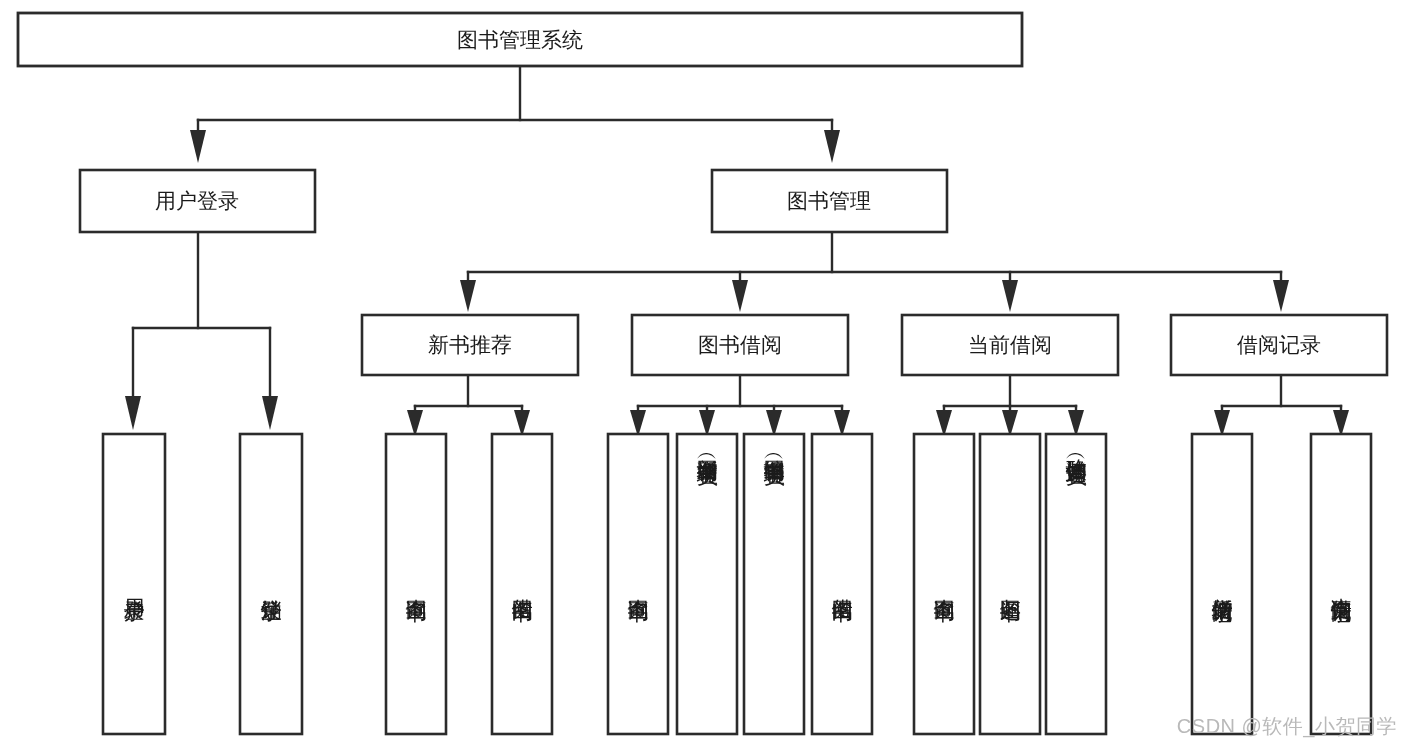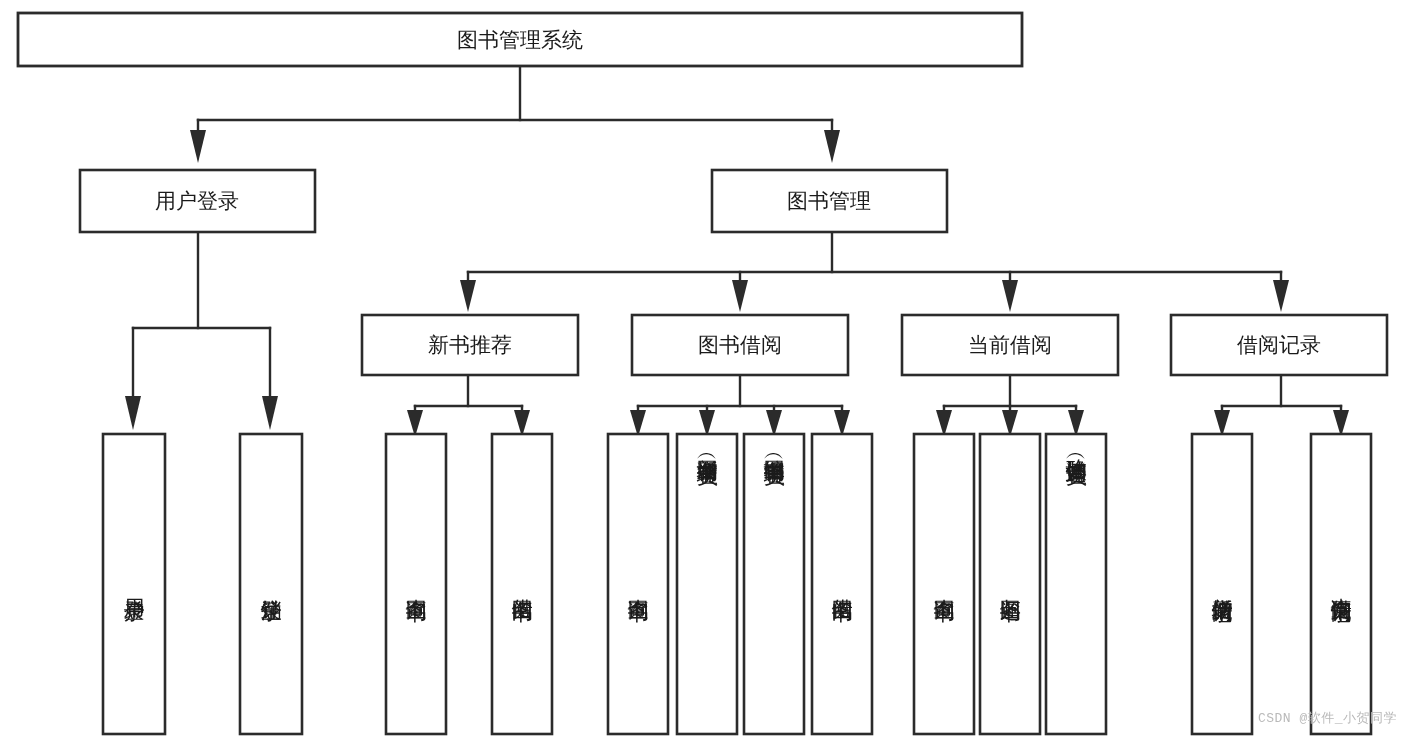--- a/index.html
+++ b/index.html
@@ -63,23 +63,23 @@
     font-family: "DejaVu Sans", "Liberation Sans", sans-serif;
     font-size: 21px;
     line-height: 1.06;
     color: #1b1b1b;
     letter-spacing: 1px;
     white-space: nowrap;
   }
   .watermark {
     position: absolute;
     right: 8px;
-    bottom: 20px;
-    font-family: Liberation Mono, monospace;
-    font-size: 13px;
+    bottom: 7px;
+    font-family: Liberation Sans, sans-serif;
+    font-size: 20px;
     color: #b9b9b9;
     white-space: nowrap;
     letter-spacing: 0.5px;
   }
 </style>
 </head>
 <body>
 
 <div id="diagram-root">
 

